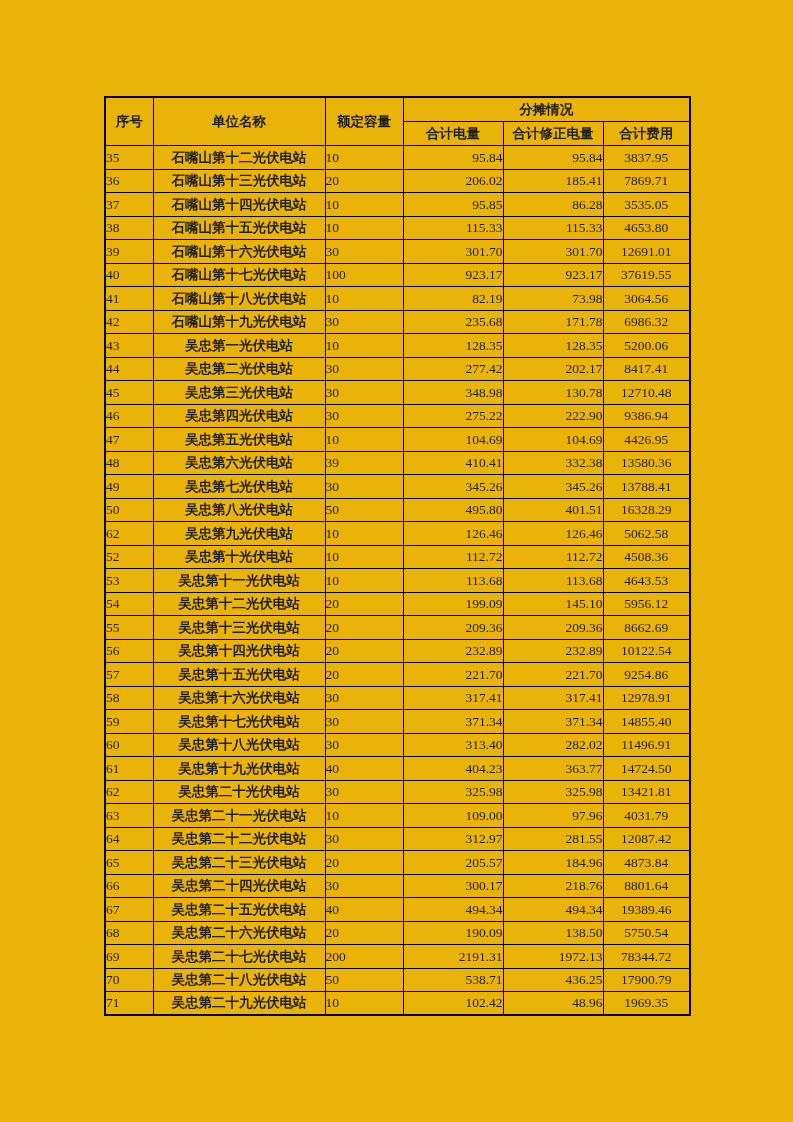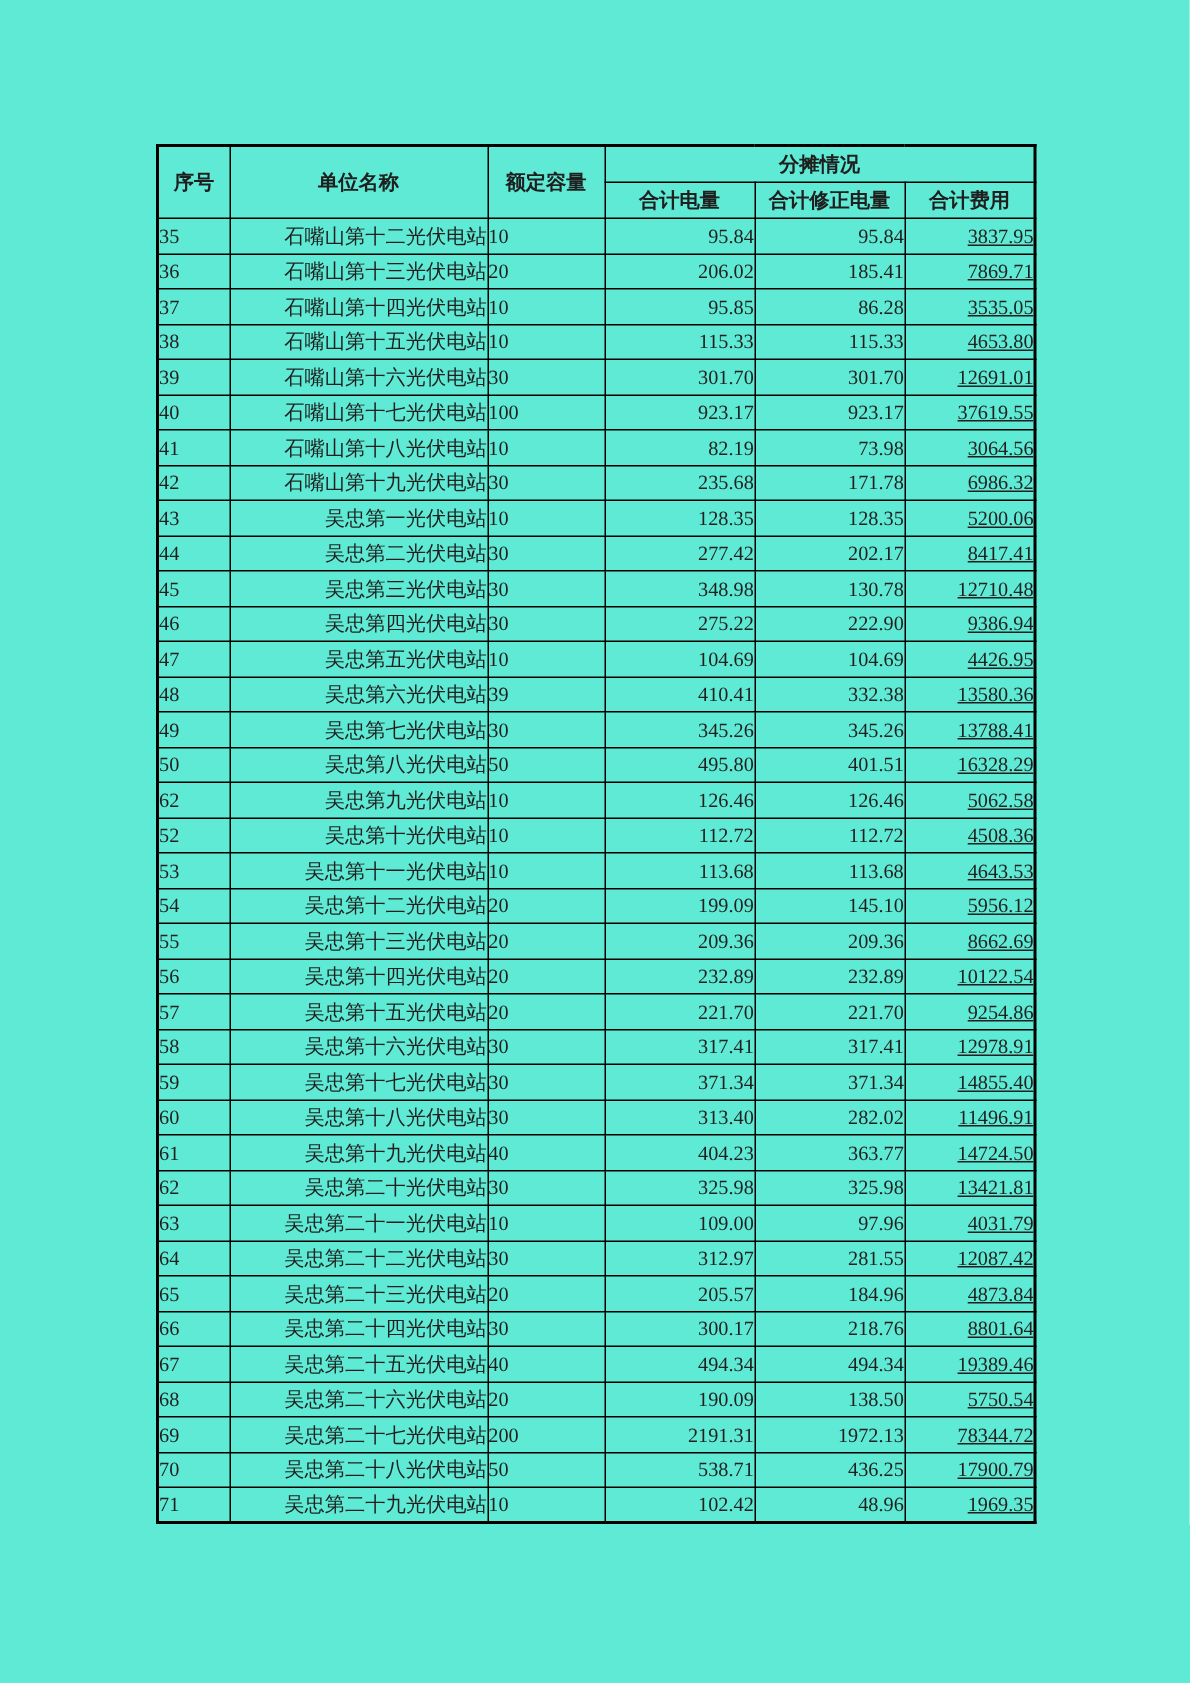--- a/index.html
+++ b/index.html
@@ -12,21 +12,21 @@
     height: 1122px;
     font-family: "Liberation Serif", "DejaVu Serif", serif;
     color: #1f1f1f;
     position: relative;
     overflow: hidden;
   }
   .sheet {
     position: absolute;
     left: 0; top: 0;
     width: 793px; height: 1122px;
-    background: #5eead4;
+    background: #eab308;
   }
   table.data-table {
     position: absolute;
     left: 104px;
     top: 96px;
     border-collapse: collapse;
     table-layout: fixed;
     border: 2px solid #000;
   }
   table.data-table th,
@@ -41,25 +41,25 @@
   }
   thead th {
     font-weight: bold;
     font-size: 14px;
     text-align: center;
     height: 23px;
   }
   thead tr.h1 th.group-head { height: 23px; }
   tbody tr { height: 23.5px; }
   td.c-serial   { }
-  td.c-name     { text-align: right; font-size: 14px; }
+  td.c-name     { text-align: center; font-size: 14px; font-weight: bold; }
   td.c-capacity { text-align: left; }
   td.c-energy   { text-align: right; padding-right: 23px; }
   td.c-corrected{ text-align: right; padding-right: 23px; }
-  td.c-cost     { text-align: right; padding-right: 12px; text-decoration: underline; }
+  td.c-cost     { text-align: center; padding-right: 12px; }
 </style>
 </head>
 <body>
 
 <div class="sheet">
   <table class="data-table">
     <colgroup>
       <col style="width:48px">
       <col style="width:172px">
       <col style="width:78px">

